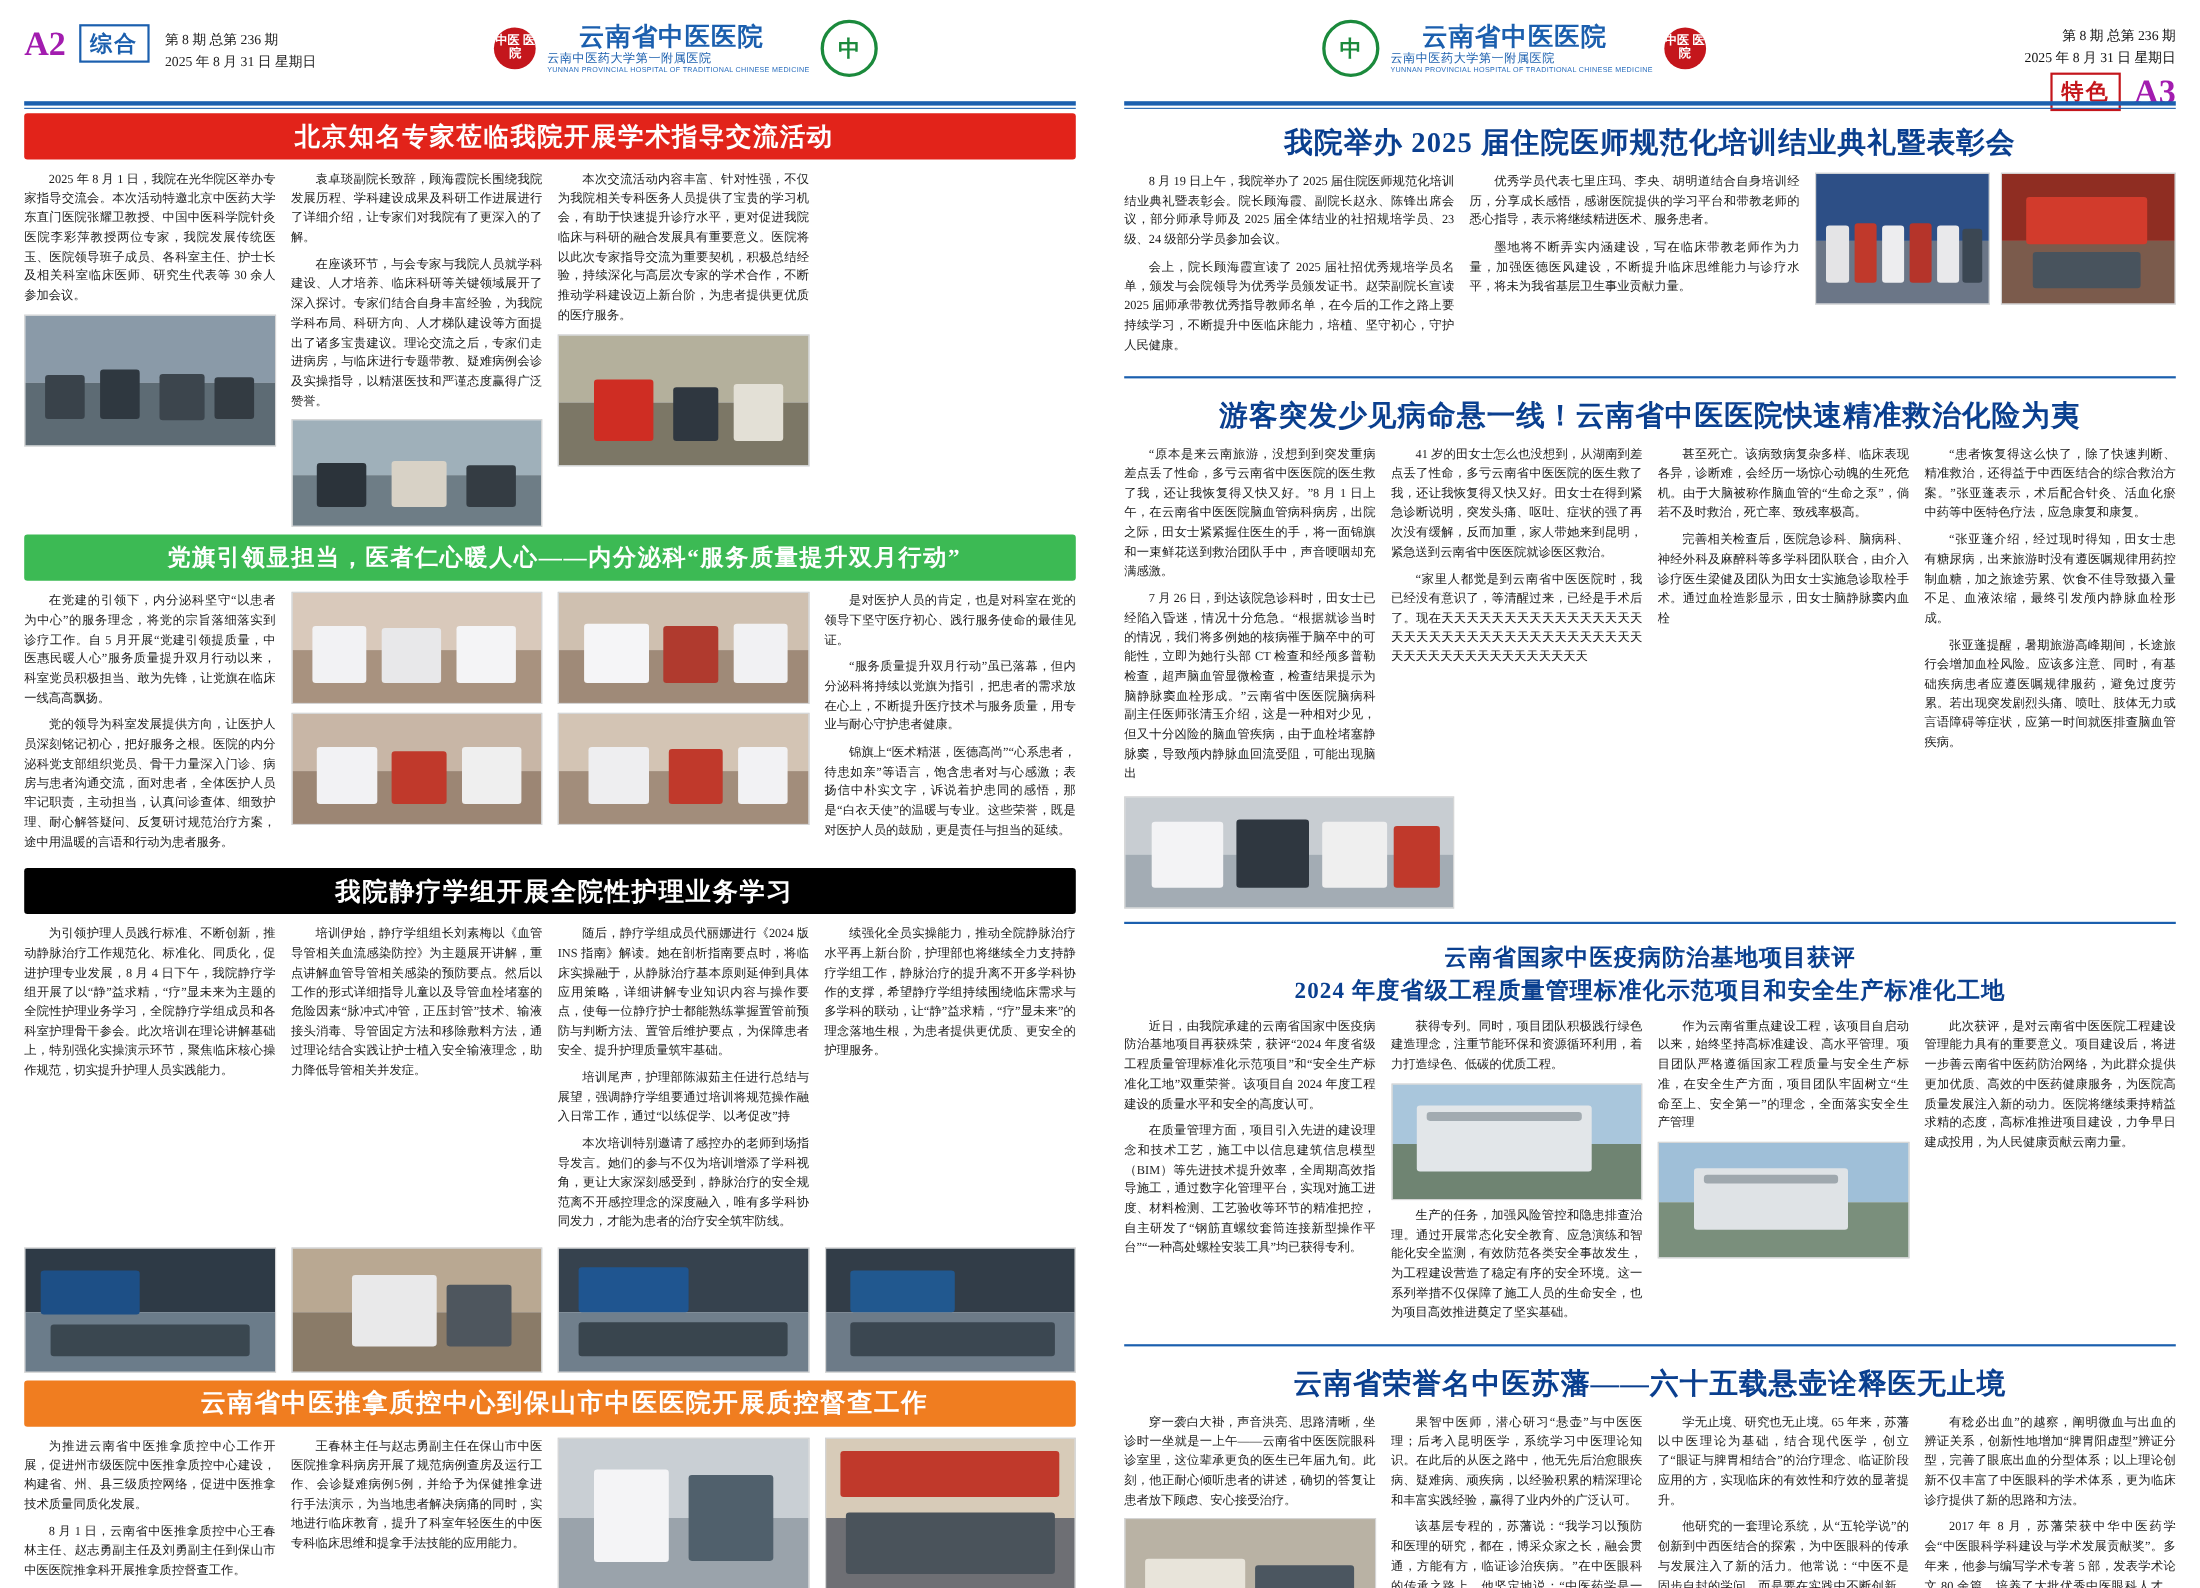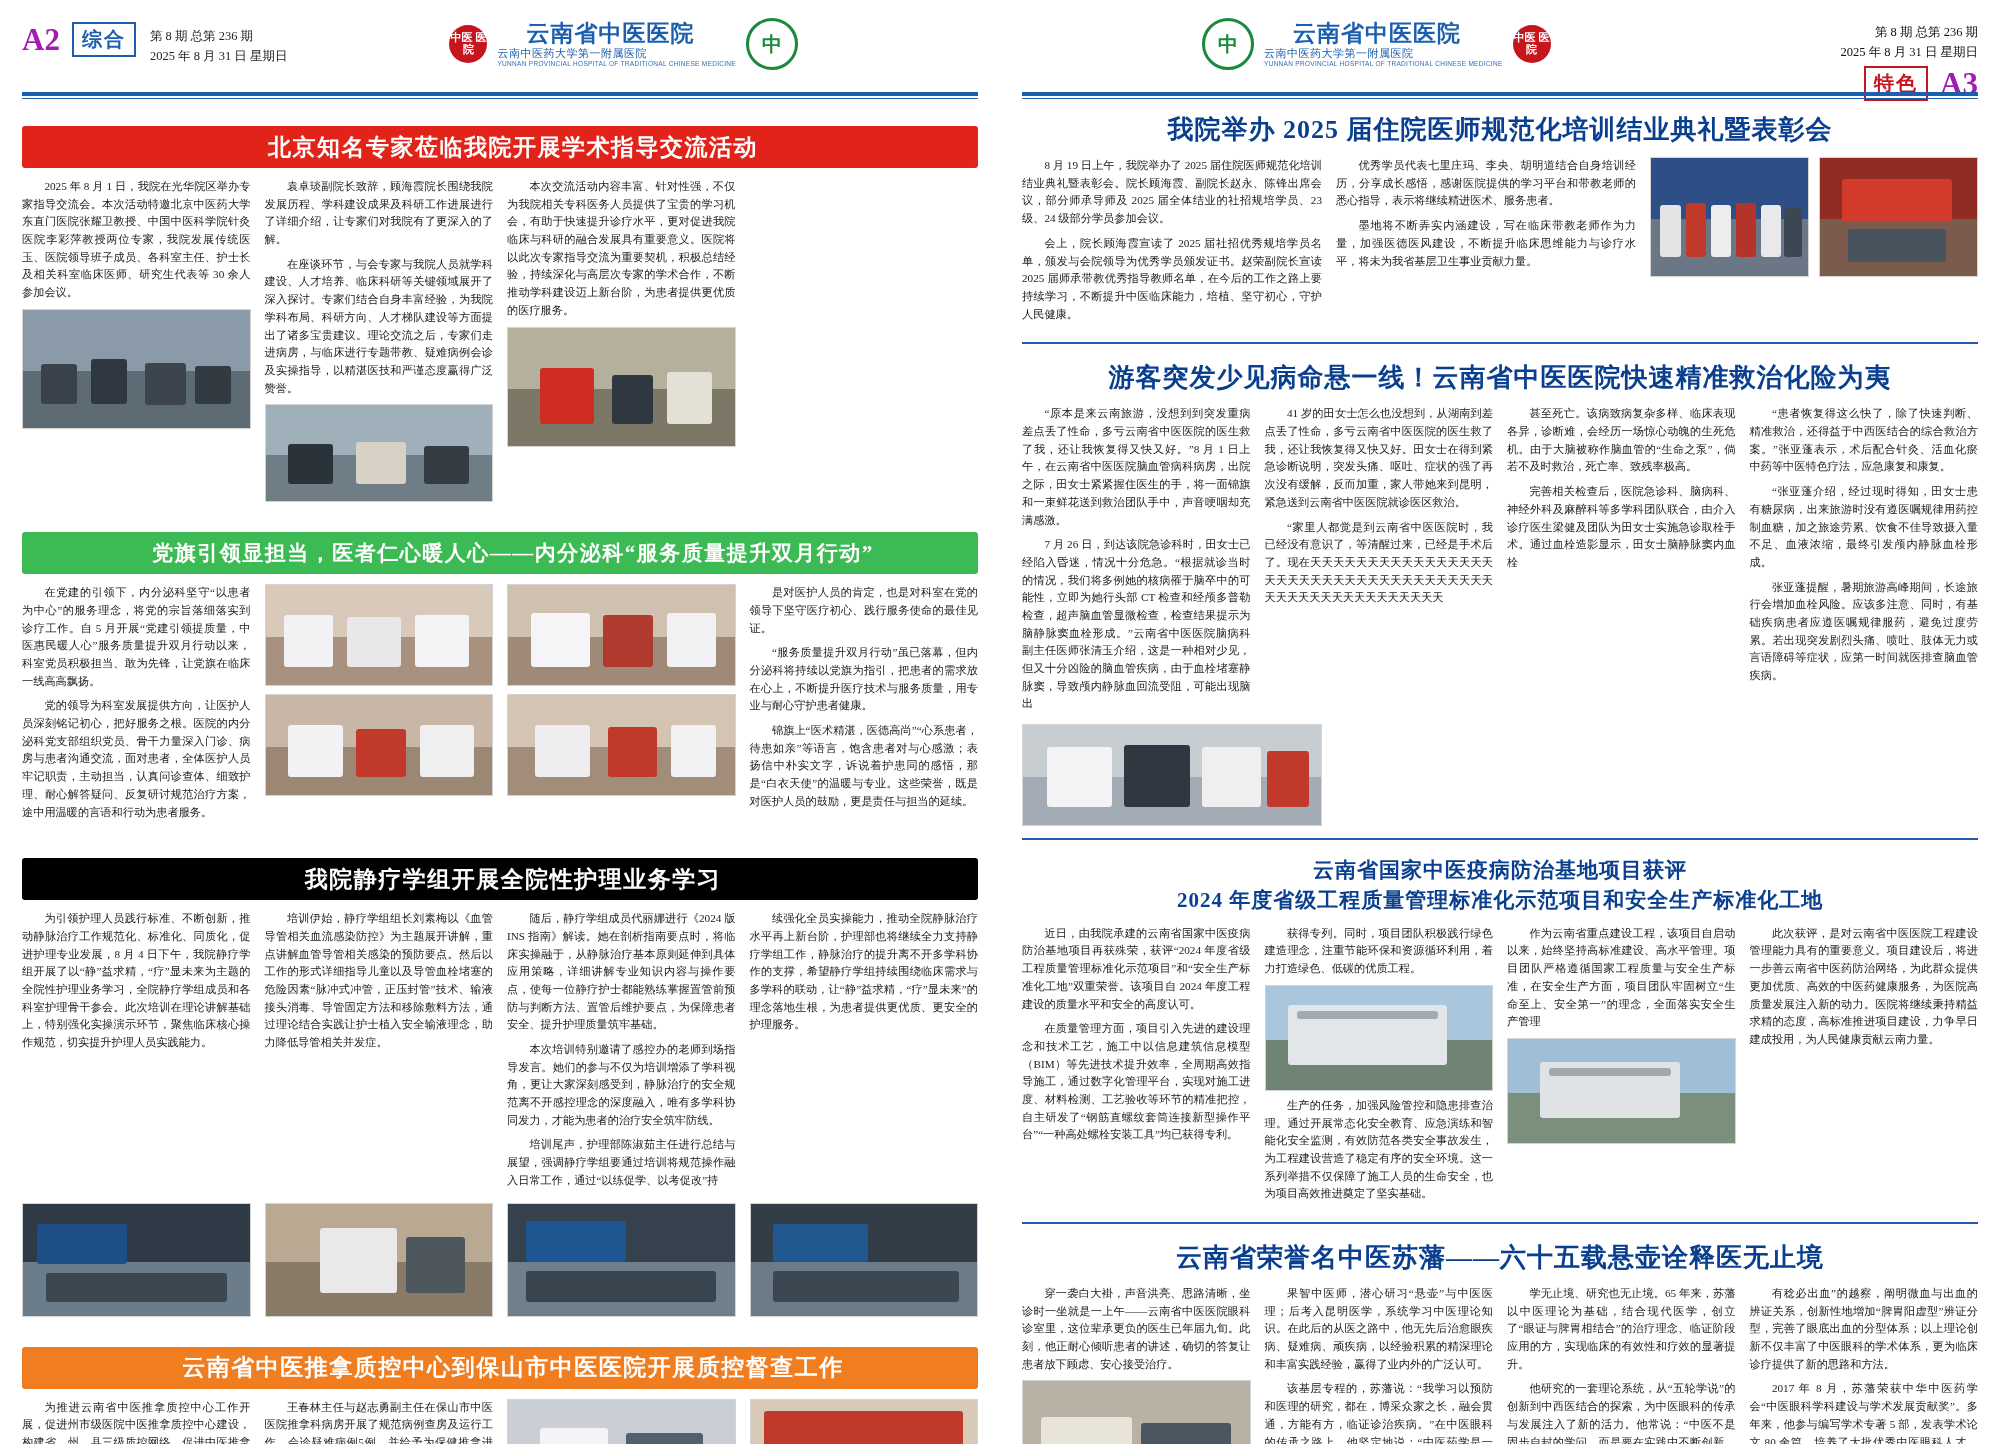--- a/index.html
+++ b/index.html
@@ -48,21 +48,21 @@
     display:flex;align-items:center;justify-content:center;
     color:#1b8a3c;font-size:20px;font-weight:700;
   }
   .logo-name{line-height:1.15;}
   .logo-name .cn{font-size:23px;font-weight:700;color:#1b5fae;letter-spacing:1px;margin-left:29px;}
   .logo-name .sub{font-size:11px;color:#1b5fae;letter-spacing:.5px;}
   .logo-name .en{font-size:6.5px;color:#2b6fbe;letter-spacing:.3px;font-family:"Liberation Sans",sans-serif;}
 
   
   .banner{
-    margin:30px 22px 10px 22px;height:42px;border-radius:3px;
+    margin:7px 22px 10px 22px;height:42px;border-radius:3px;
     display:flex;align-items:center;justify-content:center;
     color:#fff;font-size:23px;font-weight:700;letter-spacing:1.5px;
     font-family:"Liberation Serif",serif;
     padding-left:26px;
   }
   .headline-plain{
     margin:16px 22px 10px 22px;text-align:center;
     font-size:26px;font-weight:700;letter-spacing:1px;line-height:1.35;
   }
   .headline-plain.two{font-size:21px;}
@@ -203,22 +203,22 @@
     <div class="banner" style="background:#000000">我院静疗学组开展全院性护理业务学习</div>
     <div class="cols">
       <div class="col">
         <p class="ptext">为引领护理人员践行标准、不断创新，推动静脉治疗工作规范化、标准化、同质化，促进护理专业发展，8 月 4 日下午，我院静疗学组开展了以“静”益求精，“疗”显未来为主题的全院性护理业务学习，全院静疗学组成员和各科室护理骨干参会。此次培训在理论讲解基础上，特别强化实操演示环节，聚焦临床核心操作规范，切实提升护理人员实践能力。</p>
       </div>
       <div class="col">
         <p class="ptext">培训伊始，静疗学组组长刘素梅以《血管导管相关血流感染防控》为主题展开讲解，重点讲解血管导管相关感染的预防要点。然后以工作的形式详细指导儿童以及导管血栓堵塞的危险因素“脉冲式冲管，正压封管”技术、输液接头消毒、导管固定方法和移除敷料方法，通过理论结合实践让护士植入安全输液理念，助力降低导管相关并发症。</p>
       </div>
       <div class="col">
         <p class="ptext">随后，静疗学组成员代丽娜进行《2024 版 INS 指南》解读。她在剖析指南要点时，将临床实操融于，从静脉治疗基本原则延伸到具体应用策略，详细讲解专业知识内容与操作要点，使每一位静疗护士都能熟练掌握置管前预防与判断方法、置管后维护要点，为保障患者安全、提升护理质量筑牢基础。</p>
+        <p class="ptext">培训尾声，护理部陈淑茹主任进行总结与展望，强调静疗学组要通过培训将规范操作融入日常工作，通过“以练促学、以考促改”持</p>
         <p class="ptext">本次培训特别邀请了感控办的老师到场指导发言。她们的参与不仅为培训增添了学科视角，更让大家深刻感受到，静脉治疗的安全规范离不开感控理念的深度融入，唯有多学科协同发力，才能为患者的治疗安全筑牢防线。</p>
-        <p class="ptext">培训尾声，护理部陈淑茹主任进行总结与展望，强调静疗学组要通过培训将规范操作融入日常工作，通过“以练促学、以考促改”持</p>
       </div>
       <div class="col">
         <p class="ptext">续强化全员实操能力，推动全院静脉治疗水平再上新台阶，护理部也将继续全力支持静疗学组工作，静脉治疗的提升离不开多学科协作的支撑，希望静疗学组持续围绕临床需求与多学科的联动，让“静”益求精，“疗”显未来”的理念落地生根，为患者提供更优质、更安全的护理服务。</p>
       </div>
     </div>
     <div class="cols" style="margin-top:6px">
       <div class="col">
         <div class="photo" style="height:112px">
           <div class="ph-sky" style="background:#2e3a46"></div>
           <div class="ph-ground" style="background:#6b7c8a"></div>

